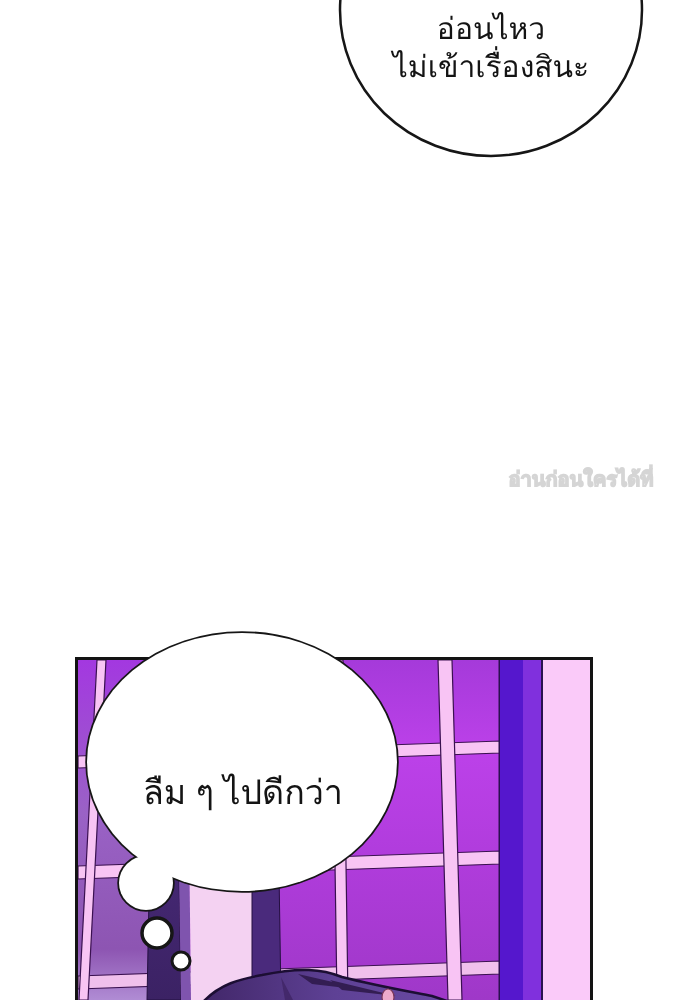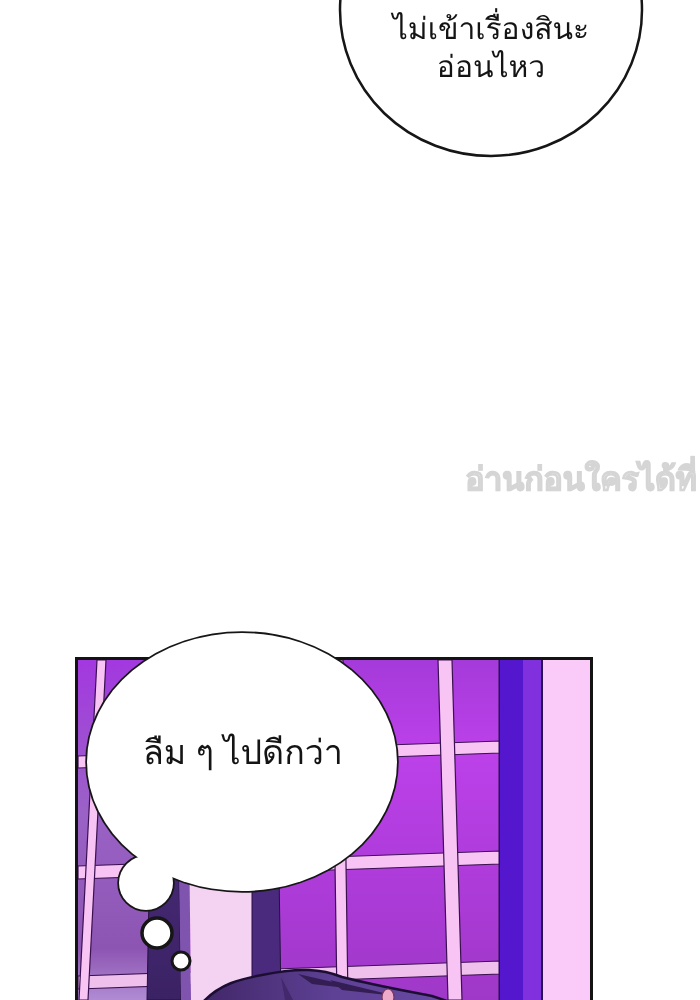--- a/index.html
+++ b/index.html
@@ -3,27 +3,27 @@
 <meta charset="utf-8">
 <style>
   html,body{margin:0;padding:0;}
   body{
     width:700px;height:1000px;position:relative;background:#ffffff;overflow:hidden;
     font-family:"Liberation Sans","DejaVu Sans",sans-serif;
   }
   .scene-svg{position:absolute;left:0;top:0;width:700px;height:1000px;display:block;}
   .txt{position:absolute;color:var(--ink,#141414);text-align:center;white-space:nowrap;}
   .top-bubble-text{left:336px;top:10px;width:310px;font-size:30px;line-height:38px;font-weight:500;}
-  .panel-bubble-text{left:117px;top:732px;width:252px;font-size:34px;line-height:40px;font-weight:500;}
+  .panel-bubble-text{left:117px;top:772px;width:252px;font-size:34px;line-height:40px;font-weight:500;}
   .watermark{
     left:462px;top:461px;width:238px;text-align:center;
     color:#fdfdfd;-webkit-text-stroke:1.4px var(--watermark,#d5d5d5);
     text-shadow:0 0 1px #e6e6e6;
   }
-  .watermark .wm-line1{font-size:32px;line-height:36px;font-weight:700;}
+  .watermark .wm-line1{font-size:20px;line-height:36px;font-weight:700;}
   .watermark .wm-line2{font-size:29px;line-height:32px;font-weight:700;letter-spacing:-0.5px;}
 </style>
 </head>
 <body>
 
 <svg class="scene-svg" viewBox="0 0 700 1000" xmlns="http://www.w3.org/2000/svg">
   <defs>
     <linearGradient id="gPane" x1="0" y1="660" x2="0" y2="1000" gradientUnits="userSpaceOnUse">
       <stop offset="0" stop-color="#a53ada"></stop>
       <stop offset="0.27" stop-color="#bc41e9"></stop>
@@ -89,21 +89,21 @@
     <ellipse cx="242" cy="762" rx="155" ry="129" fill="#ffffff"></ellipse>
     <circle cx="146" cy="883" r="27" fill="#ffffff"></circle>
     <circle cx="157" cy="933" r="15" fill="#ffffff" stroke="#161616" stroke-width="3.5"></circle>
     <circle cx="181" cy="961" r="9" fill="#ffffff" stroke="#161616" stroke-width="3"></circle>
   </g>
 
   <ellipse cx="491" cy="10" rx="151" ry="146" fill="#ffffff" stroke="#161616" stroke-width="2.5"></ellipse>
 </svg>
 
 <div class="txt top-bubble-text">
+  <div>อ่อนไหว</div>
   <div>ไม่เข้าเรื่องสินะ</div>
-  <div>อ่อนไหว</div>
 </div>
 
 <div class="watermark txt" style="position:absolute;">
   <div class="wm-line1">อ่านก่อนใครได้ที่</div>
 </div>
 
 <div class="txt panel-bubble-text">ลืม ๆ ไปดีกว่า</div>
 
 </body></html>

